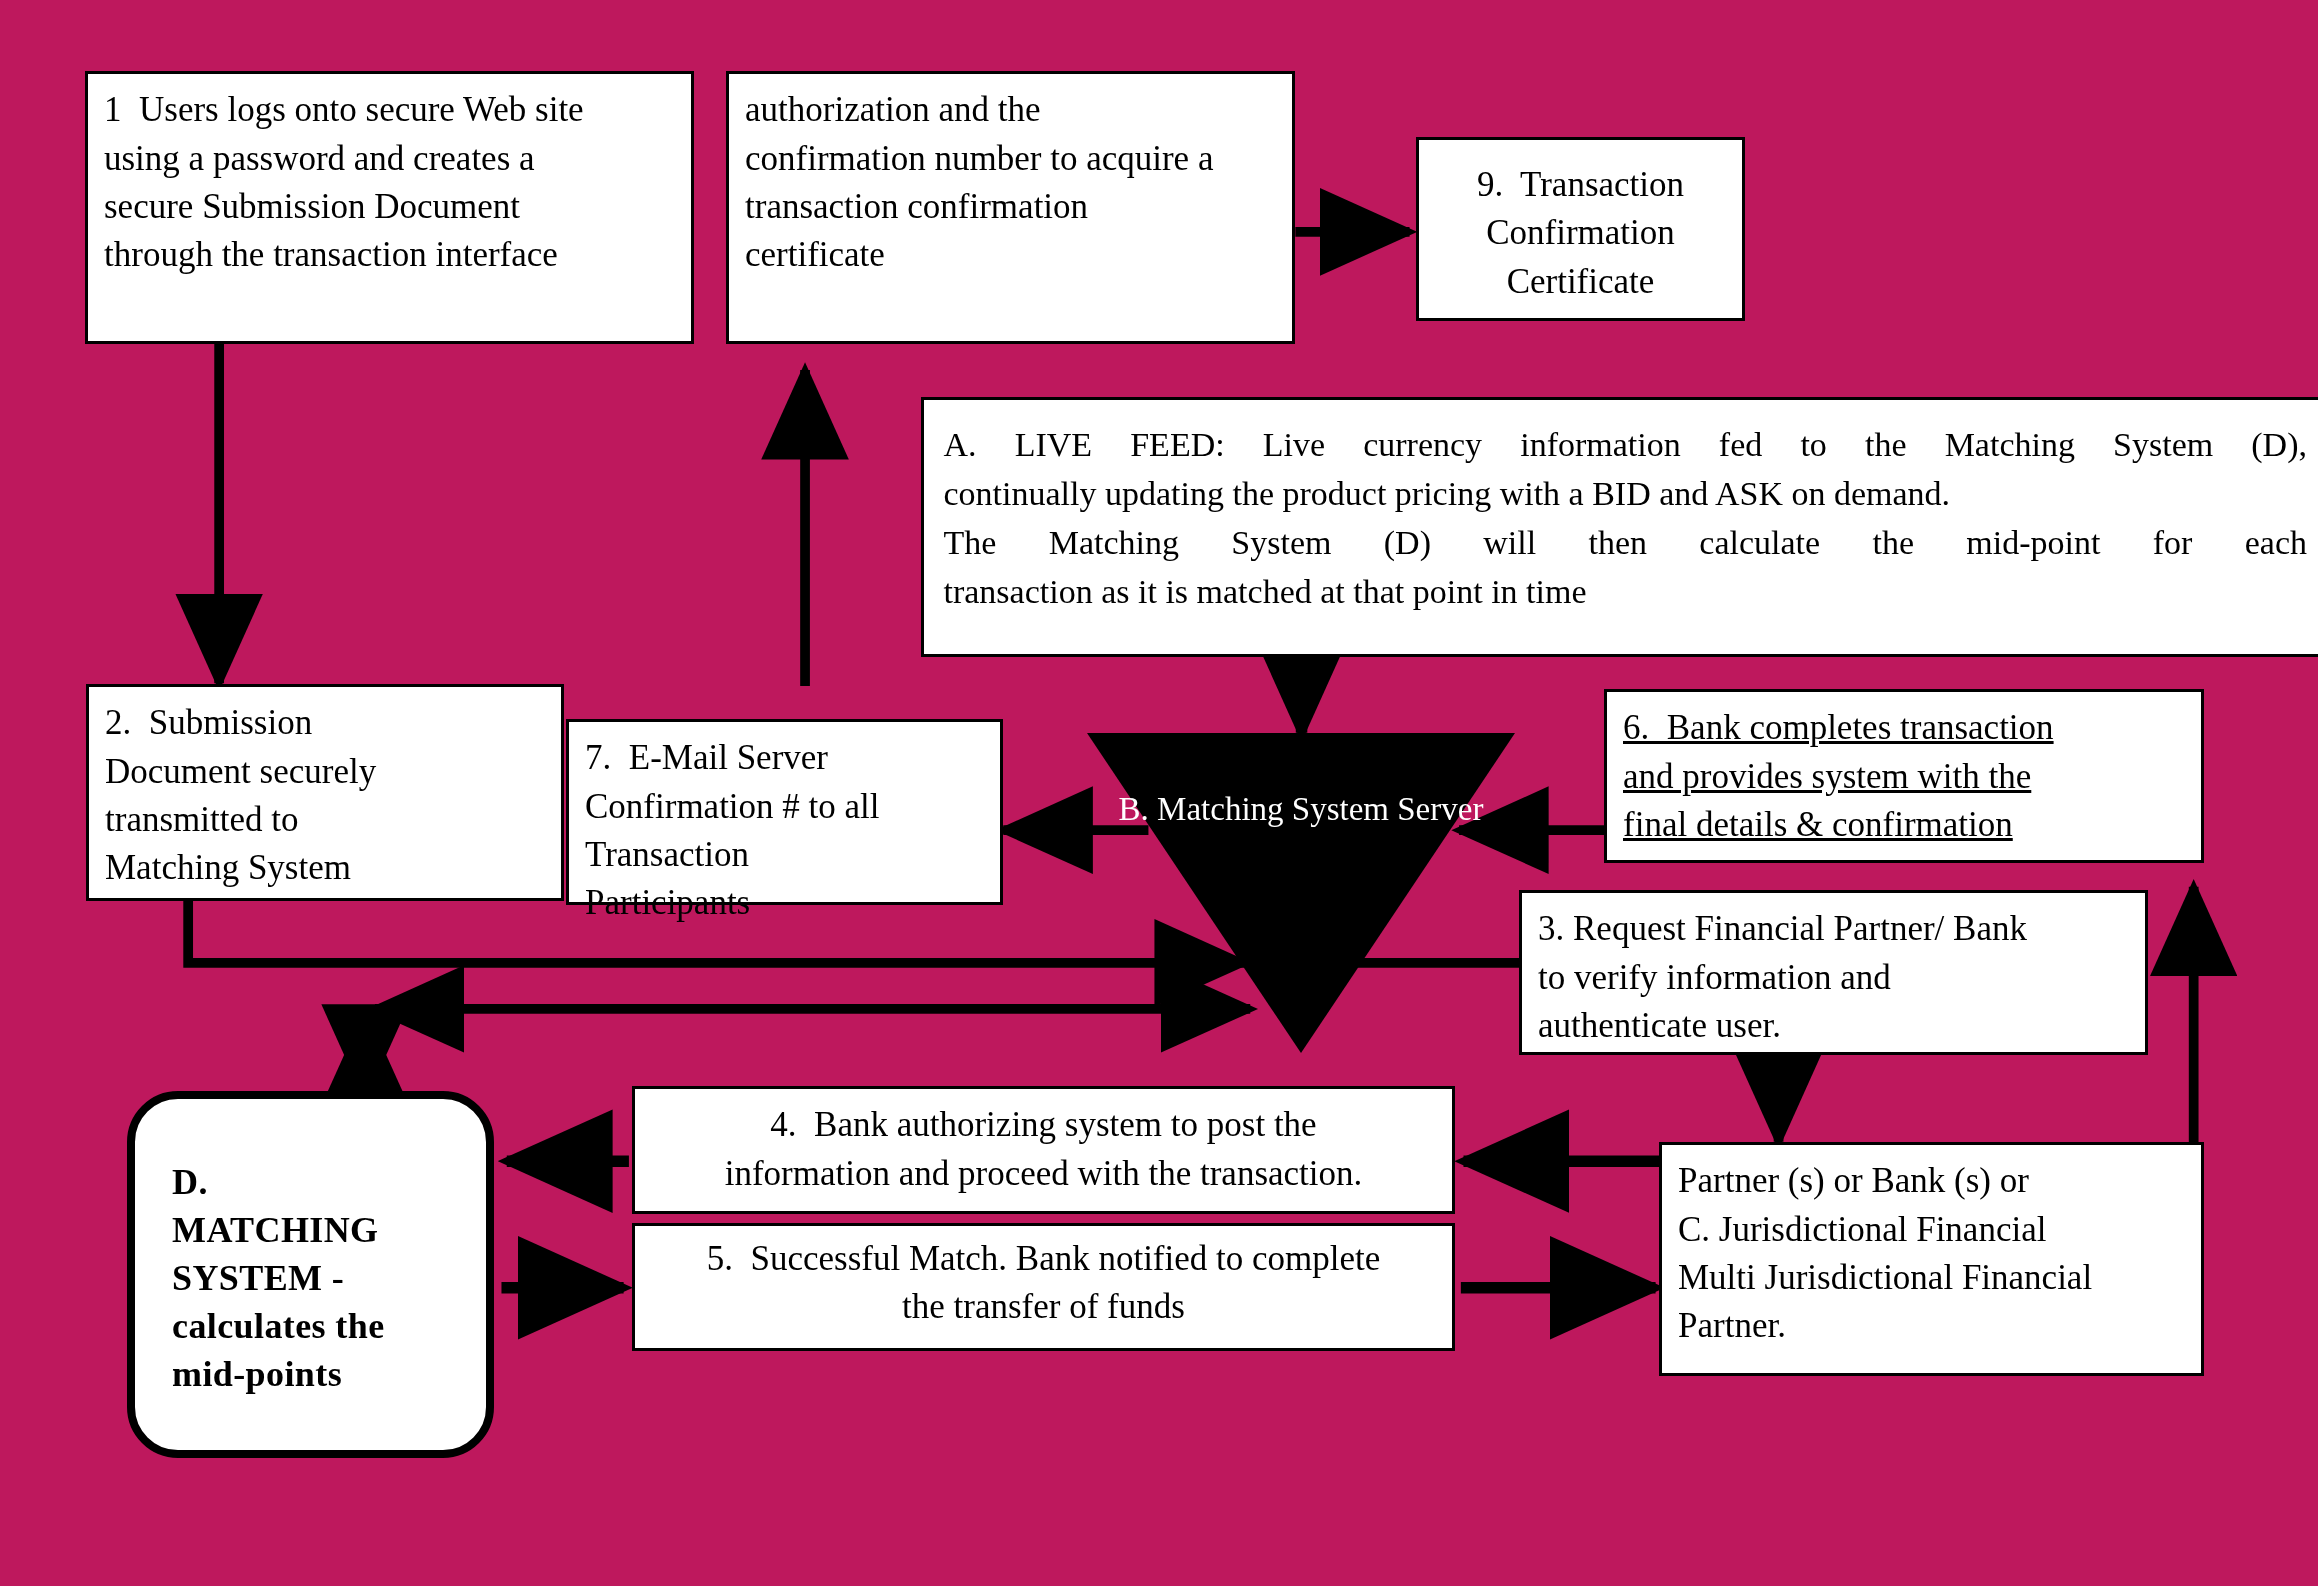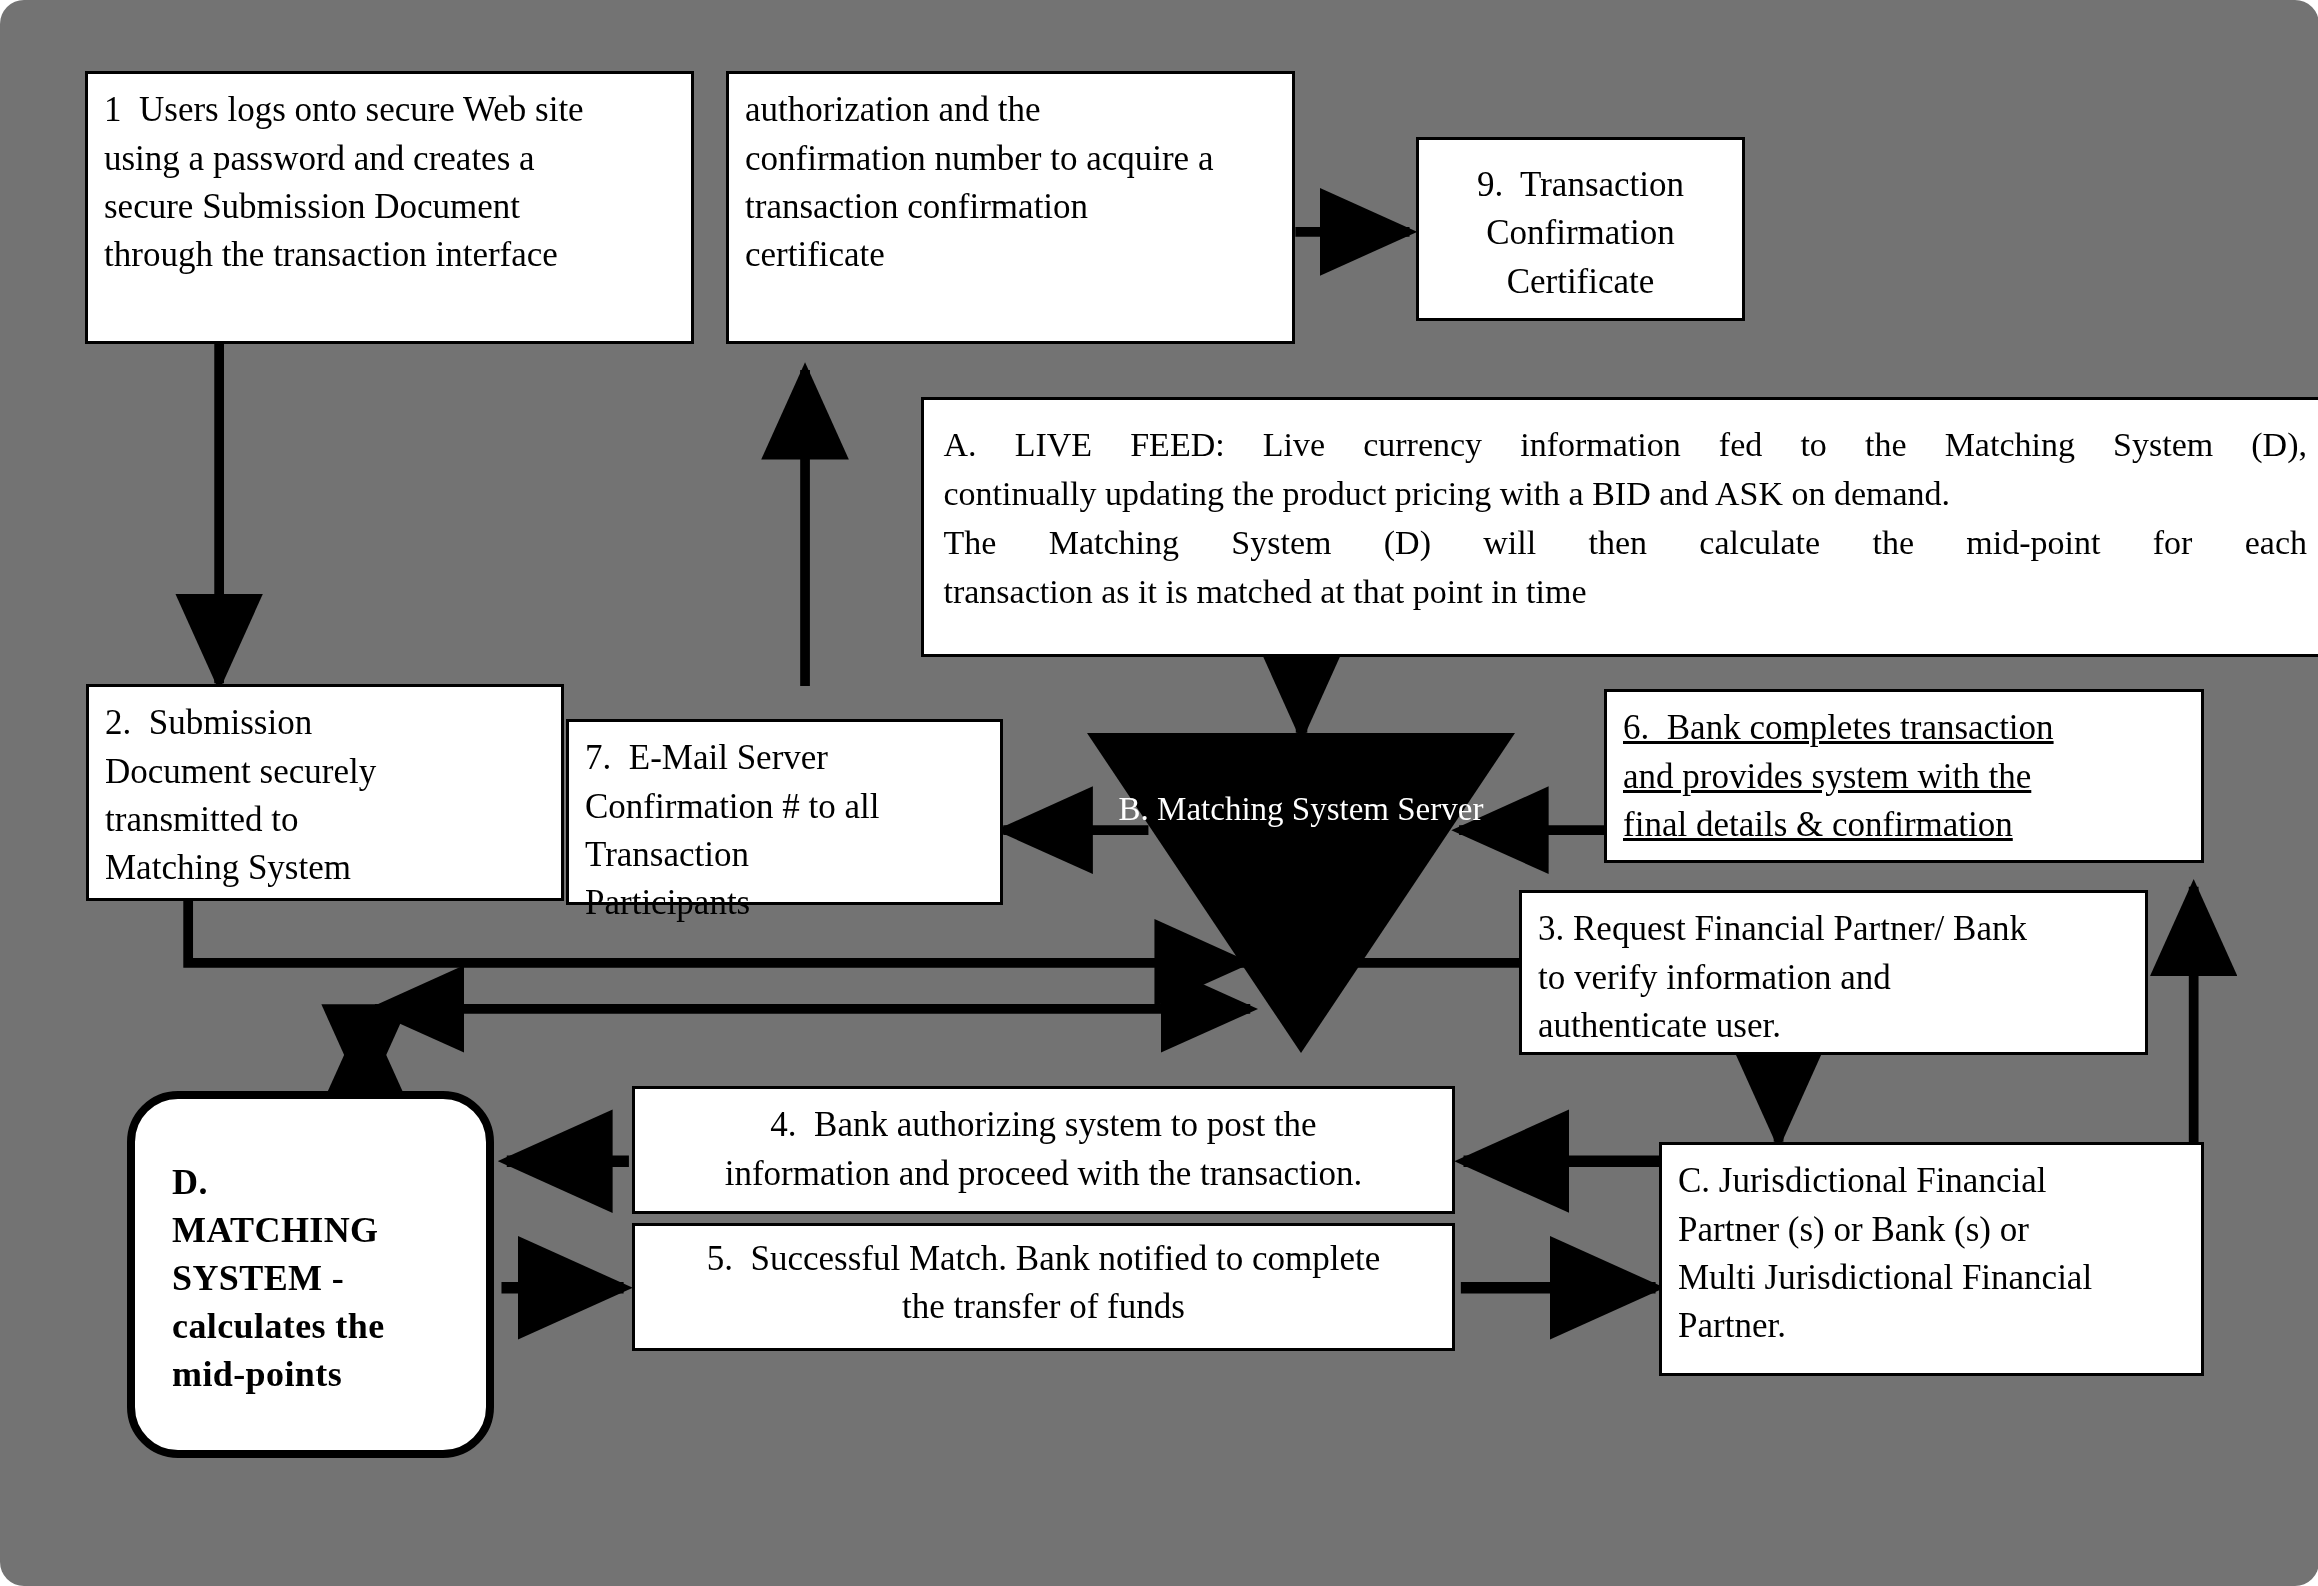--- a/index.html
+++ b/index.html
@@ -11,22 +11,21 @@
     font-family: "Liberation Serif", "DejaVu Serif", serif;
     width: 2319px;
     height: 1586px;
     position: relative;
     overflow: hidden;
   }
   #diagram-root {
     position: relative;
     width: 2319px;
     height: 1586px;
-    background: #737373;
-    border-radius: 24px;
+    background: #be185d;
   }
   .svg-layer {
     position: absolute;
     top: 0;
     left: 0;
     width: 2319px;
     height: 1586px;
     pointer-events: none;
   }
   .node {
@@ -236,20 +235,20 @@
     <span class="ln">4.  Bank authorizing system to post the</span>
     <span class="ln">information and proceed with the transaction.</span>
   </div>
 
   <div class="node center-text" style="left:632px; top:1223px; width:823px; height:128px; padding-top:9px;">
     <span class="ln">5.  Successful Match. Bank notified to complete</span>
     <span class="ln">the transfer of funds</span>
   </div>
 
   <div class="node" style="left:1659px; top:1142px; width:545px; height:234px;">
+    <span class="ln">Partner (s) or Bank (s) or</span>
     <span class="ln">C. Jurisdictional Financial</span>
-    <span class="ln">Partner (s) or Bank (s) or</span>
     <span class="ln">Multi Jurisdictional Financial</span>
     <span class="ln">Partner.</span>
   </div>
 
 </div>
 
 
 </body></html>

